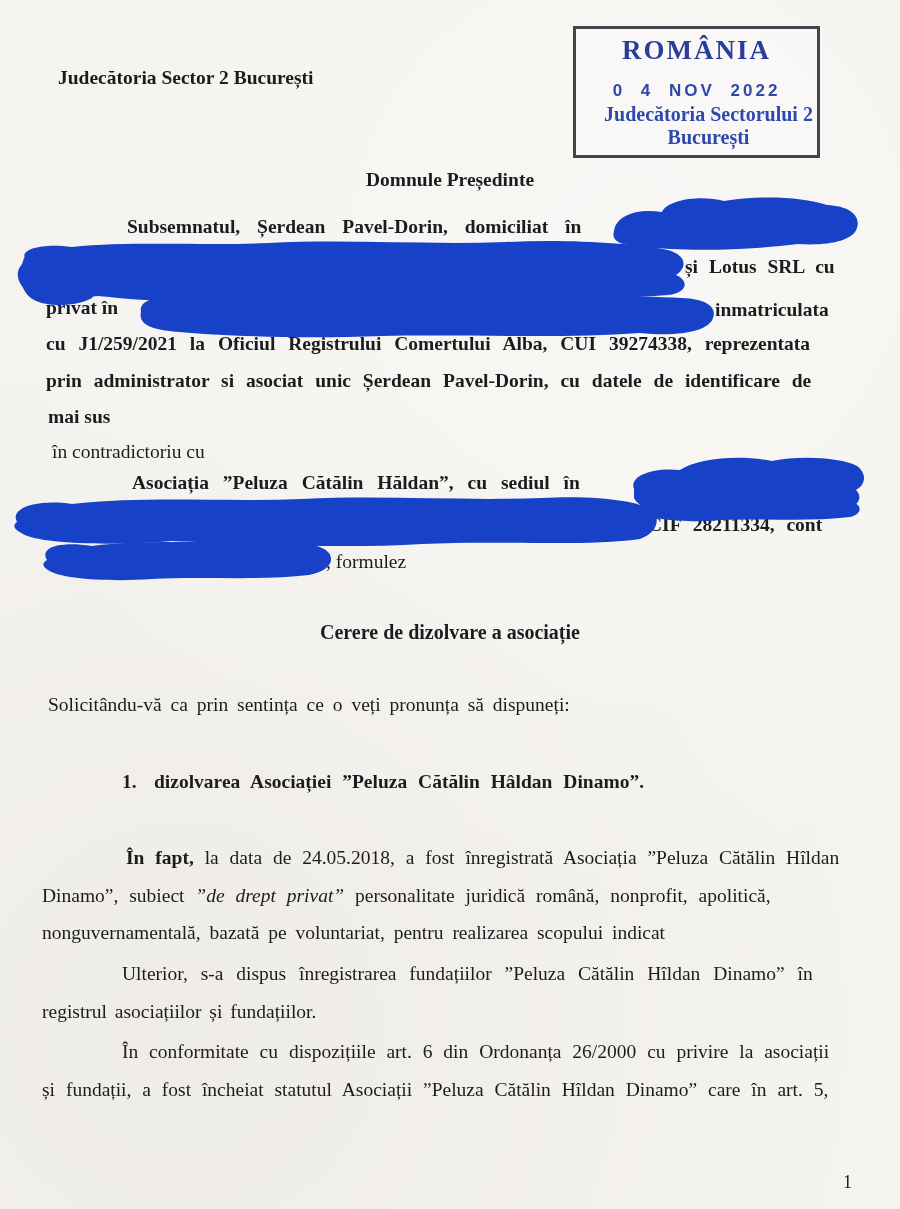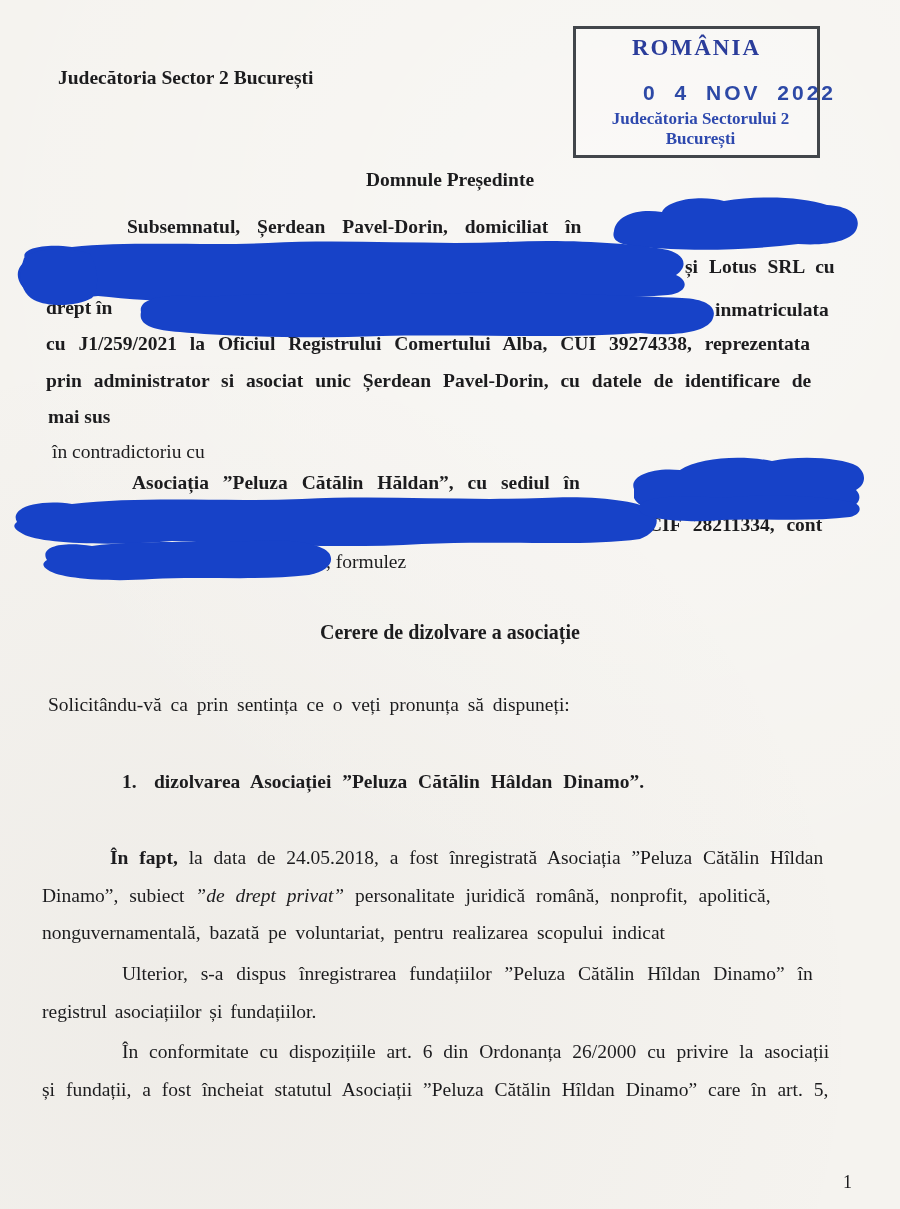--- a/index.html
+++ b/index.html
@@ -24,31 +24,31 @@
   .ws9{word-spacing:9px}.ws12{word-spacing:12px}
 
   .stamp{
     position:absolute;left:573px;top:26px;width:247px;height:132px;
     border:3px solid #42464b;
     box-sizing:border-box;
     background:rgba(255,255,255,.25);
   }
   .stamp .country{
     position:absolute;top:6px;left:0;width:100%;text-align:center;
-    font-weight:bold;font-size:23px;letter-spacing:2px;color:#2b3d9b;
+    font-weight:bold;font-size:27px;letter-spacing:2px;color:#2b3d9b;
     font-family:"Liberation Serif", serif;
   }
   .stamp .date{
     position:absolute;top:52px;left:0;width:100%;text-align:center;
     font-family:"Liberation Sans", sans-serif;
-    font-weight:bold;font-size:21px;letter-spacing:3px;word-spacing:8px;color:#2d49a6;padding-left:43px;
+    font-weight:bold;font-size:17px;letter-spacing:3px;word-spacing:8px;color:#2d49a6;
   }
   .stamp .court{
-    position:absolute;bottom:6px;left:4px;width:100%;text-align:center;
-    font-weight:bold;font-size:17px;color:#2e49ae;
+    position:absolute;bottom:6px;left:12px;width:100%;text-align:center;
+    font-weight:bold;font-size:20px;color:#2e49ae;
   }
   .redactions{position:absolute;left:0;top:0;width:900px;height:1209px;pointer-events:none;}
   .pageno{position:absolute;left:843px;top:1172px;font-size:18px;}
 </style>
 </head>
 <body>
 
 <div class="page">
 
   <div class="ln b" style="left:58px;top:66px;">Judecătoria Sector 2 București</div>
@@ -56,39 +56,39 @@
   <div class="stamp">
     <div class="country">ROMÂNIA</div>
     <div class="date">0 4 NOV 2022</div>
     <div class="court">Judecătoria Sectorului 2 București</div>
   </div>
 
   <div class="ln b center" style="top:168px;font-size:19.5px;">Domnule Președinte</div>
 
   <div class="ln b ws12" style="left:127px;top:215px;">Subsemnatul, Șerdean Pavel-Dorin, domiciliat în</div>
   <div class="ln b ws6" style="left:685px;top:255px;">și Lotus SRL cu</div>
-  <div class="ln b" style="left:46px;top:296px;">drept în</div>
+  <div class="ln b" style="left:46px;top:296px;">privat în</div>
   <div class="ln b" style="left:715px;top:298px;">inmatriculata</div>
   <div class="ln b ws8" style="left:46px;top:332px;">cu J1/259/2021 la Oficiul Registrului Comertului Alba, CUI 39274338, reprezentata</div>
   <div class="ln b ws7" style="left:46px;top:369px;">prin administrator si asociat unic Șerdean Pavel-Dorin, cu datele de identificare de</div>
   <div class="ln b" style="left:48px;top:405px;">mai sus</div>
   <div class="ln" style="left:52px;top:440px;">în contradictoriu cu</div>
 
   <div class="ln b ws9" style="left:132px;top:471px;">Asociația ”Peluza Cătălin Hăldan”, cu sediul în</div>
   <div class="ln b ws7" style="left:648px;top:513px;">CIF 28211334, cont</div>
   <div class="ln" style="left:326px;top:550px;">, formulez</div>
 
   <div class="ln b center" style="top:620px;font-size:20px;">Cerere de dizolvare a asociație</div>
 
   <div class="ln ws4" style="left:48px;top:693px;">Solicitându-vă ca prin sentința ce o veți pronunța să dispuneți:</div>
 
   <div class="ln b" style="left:122px;top:770px;">1.</div>
   <div class="ln b ws6" style="left:154px;top:770px;">dizolvarea Asociației ”Peluza Cătălin Hâldan Dinamo”.</div>
 
-  <div class="ln ws6" style="left:110px;top:846px;"><span class="b">În fapt,</span><span> la data de 24.05.2018, a fost înregistrată Asociația ”Peluza Cătălin Hîldan</span></div>
+  <div class="ln ws6" style="left:126px;top:846px;"><span class="b">În fapt,</span><span> la data de 24.05.2018, a fost înregistrată Asociația ”Peluza Cătălin Hîldan</span></div>
   <div class="ln ws6" style="left:42px;top:884px;"><span>Dinamo”, subiect </span><span class="i">”de drept privat”</span><span> personalitate juridică română, nonprofit, apolitică,</span></div>
   <div class="ln ws4" style="left:42px;top:921px;text-align:center;">nonguvernamentală, bazată pe voluntariat, pentru realizarea scopului indicat</div>
 
   <div class="ln ws8" style="left:122px;top:962px;">Ulterior, s-a dispus înregistrarea fundațiilor ”Peluza Cătălin Hîldan Dinamo” în</div>
   <div class="ln ws3" style="left:42px;top:1000px;">registrul asociațiilor și fundațiilor.</div>
 
   <div class="ln ws6" style="left:122px;top:1040px;">În conformitate cu dispozițiile art. 6 din Ordonanța 26/2000 cu privire la asociații</div>
   <div class="ln ws6" style="left:42px;top:1078px;">și fundații, a fost încheiat statutul Asociații ”Peluza Cătălin Hîldan Dinamo” care în art. 5,</div>
 
   <div class="pageno">1</div>

